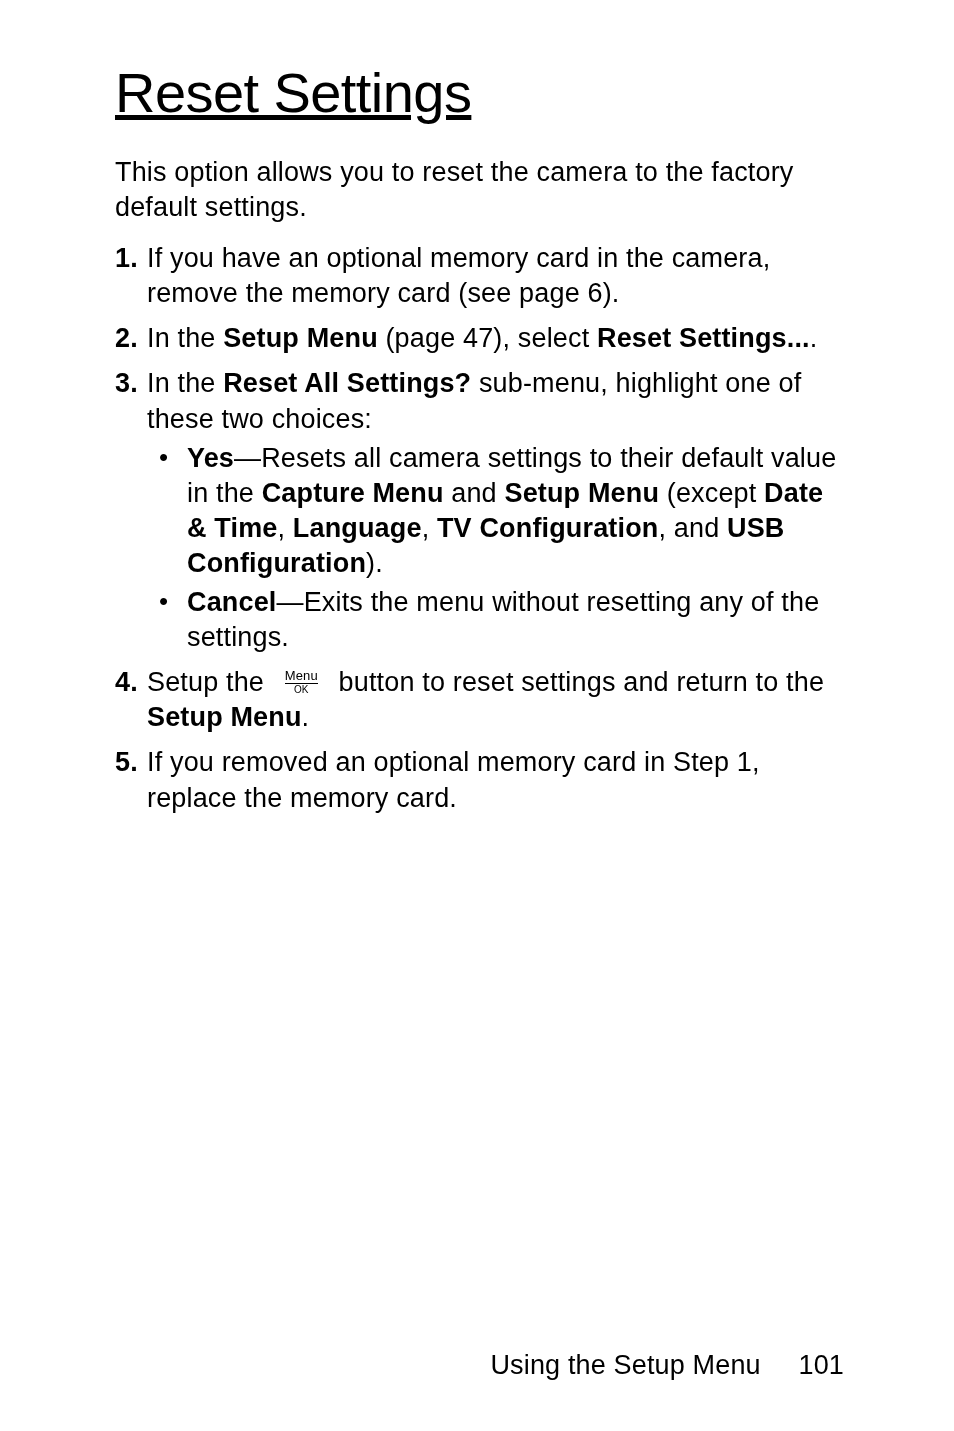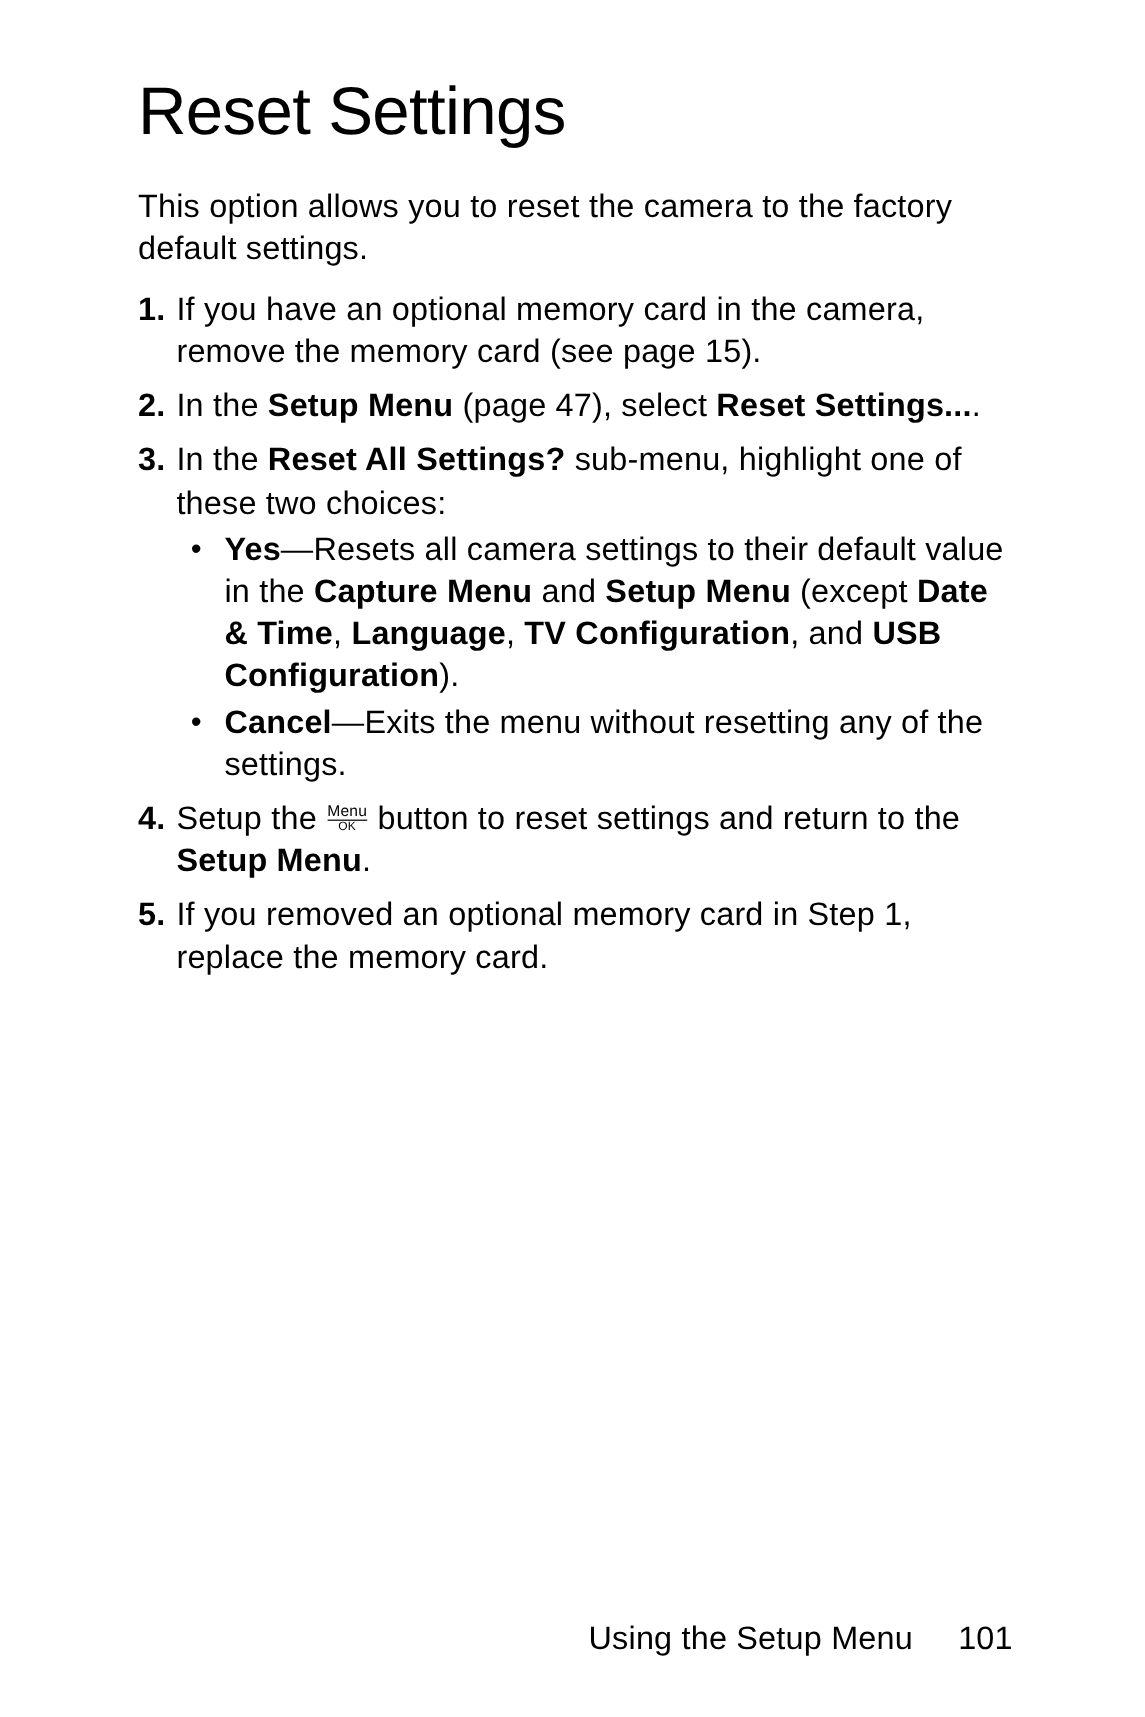--- a/index.html
+++ b/index.html
@@ -18,20 +18,21 @@
       padding: 60px 110px 50px 115px;
       letter-spacing: 0.01em;
     }
     h1 {
       font-family: 'Arial Narrow', Arial, sans-serif;
       font-stretch: condensed;
       font-weight: 400;
       font-size: 56px;
       margin-bottom: 30px;
       letter-spacing: -0.01em;
+      text-decoration: underline;
     }
     .intro {
       font-size: 27px;
       line-height: 1.3;
       margin-bottom: 16px;
     }
     ol {
       list-style: none;
       counter-reset: item;
     }
@@ -65,21 +66,21 @@
       position: absolute;
       left: 12px;
       font-size: 26px;
     }
     b {
       font-weight: bold;
     }
     .menu-ok-icon {
       display: inline-block;
       vertical-align: middle;
-      margin: 0 1px;
+      margin: 0 13px;
       position: relative;
       top: -2px;
     }
     .menu-ok-icon .menu-text {
       display: block;
       font-size: 13px;
       text-align: center;
       line-height: 1;
       border-bottom: 1.5px solid #000;
       padding-bottom: 1px;
@@ -104,21 +105,21 @@
   </style>
 </head>
 <body>
 
 <h1>Reset Settings</h1>
 
 <p class="intro">This option allows you to reset the camera to the factory default settings.</p>
 
 <ol>
   <li>
-    <span>If you have an optional memory card in the camera, remove the memory card (see page 15).</span>
+    <span>If you have an optional memory card in the camera, remove the memory card (see page 6).</span>
   </li>
   <li>
     <span>In the </span><b>Setup Menu</b><span> (page 47), select </span><b>Reset Settings...</b><span>.</span>
   </li>
   <li>
     <span>In the </span><b>Reset All Settings?</b><span> sub-menu, highlight one of these two choices:</span>
     <ul>
       <li>
         <b>Yes</b><span>—Resets all camera settings to their default value in the </span><b>Capture Menu</b><span> and </span><b>Setup Menu</b><span> (except </span><b>Date &amp; Time</b><span>, </span><b>Language</b><span>, </span><b>TV Configuration</b><span>, and </span><b>USB Configuration</b><span>).</span>
       </li>

